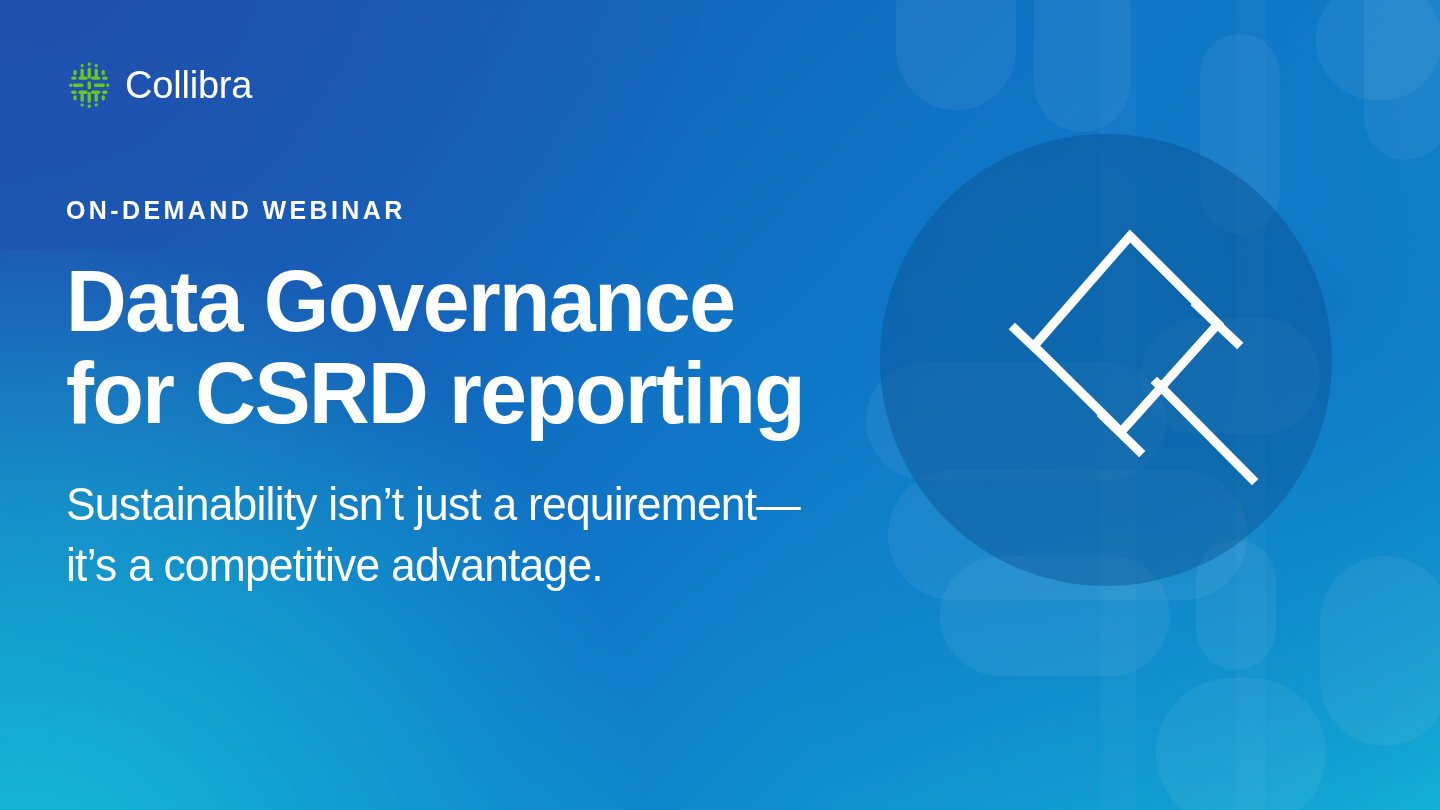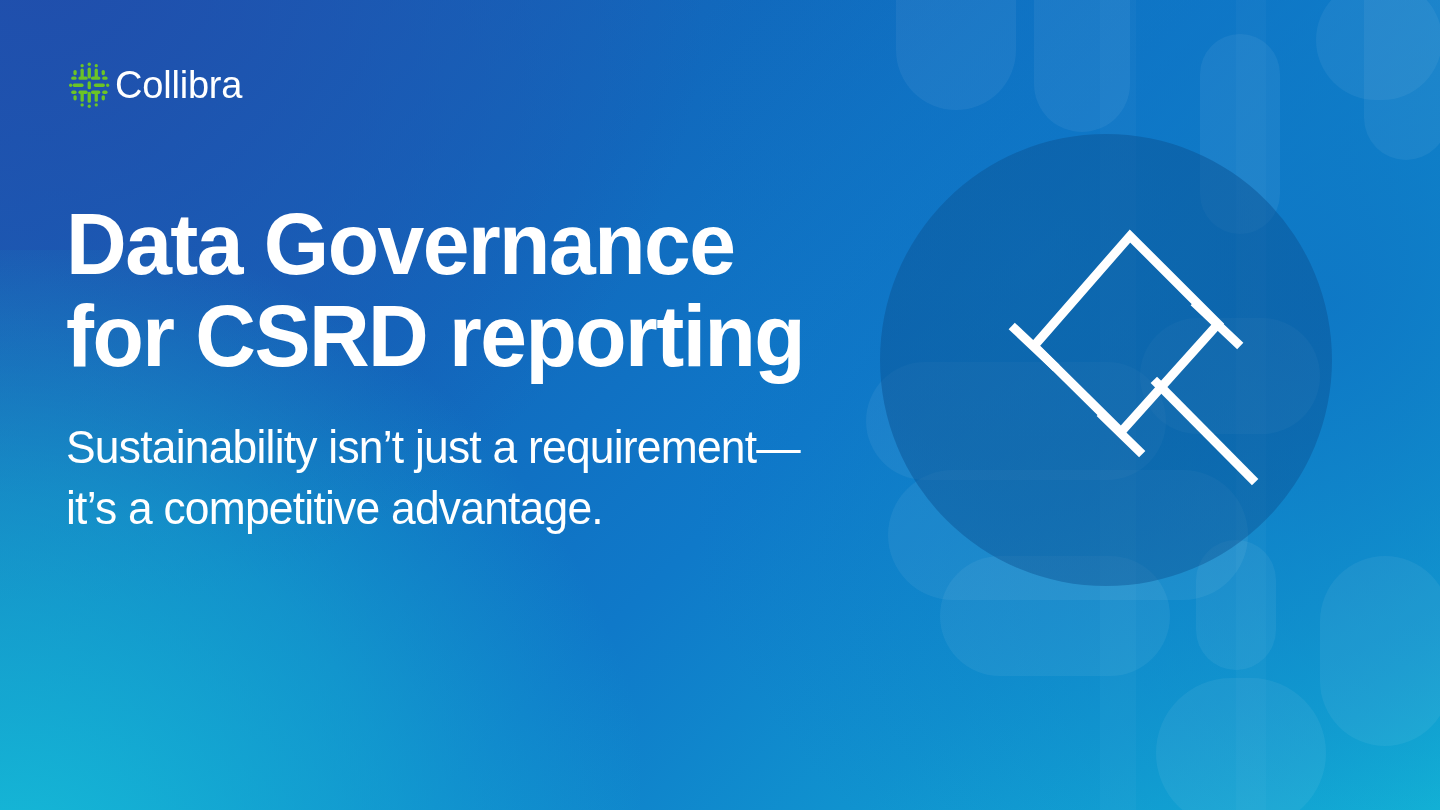--- a/index.html
+++ b/index.html
@@ -88,21 +88,21 @@
   .gavel {
     position:absolute;
     left:975px; top:195px;
     width:300px; height:300px;
   }
   .gavel svg { display:block; width:300px; height:300px; overflow:visible; }
 
   
   .logo-row {
     position:absolute; left:66px; top:62px;
-    display:flex; align-items:center; gap:3px;
+    display:flex; align-items:center; gap:13px;
   }
   .logo-mark { width:46px; height:46px; display:block; }
   .logo-word {
     font-size:38px;
     font-weight:400;
     letter-spacing:-0.2px;
     color:#ffffff;
     line-height:1;
     font-family:"Liberation Sans", sans-serif;
   }
@@ -225,20 +225,21 @@
         <rect x="14.5" y="41.2" width="3.3" height="3.3" rx="1.6"></rect>
         <rect x="21.6" y="42.6" width="3.3" height="3.3" rx="1.6"></rect>
         <rect x="28.6" y="41.2" width="3.3" height="3.3" rx="1.6"></rect>
       </g>
     </svg>
     <span class="logo-word">Collibra</span>
   </div>
 
   <div class="content">
 
+    <div class="eyebrow">ON-DEMAND WEBINAR</div>
 
     <h1 class="headline">
       <span class="hl-line">Data Governance</span>
       <span class="hl-line">for CSRD reporting</span>
     </h1>
 
     <p class="subhead">
       <span class="sub-line">Sustainability isn’t just a requirement—</span>
       <span class="sub-line">it’s a competitive advantage.</span>
     </p>

